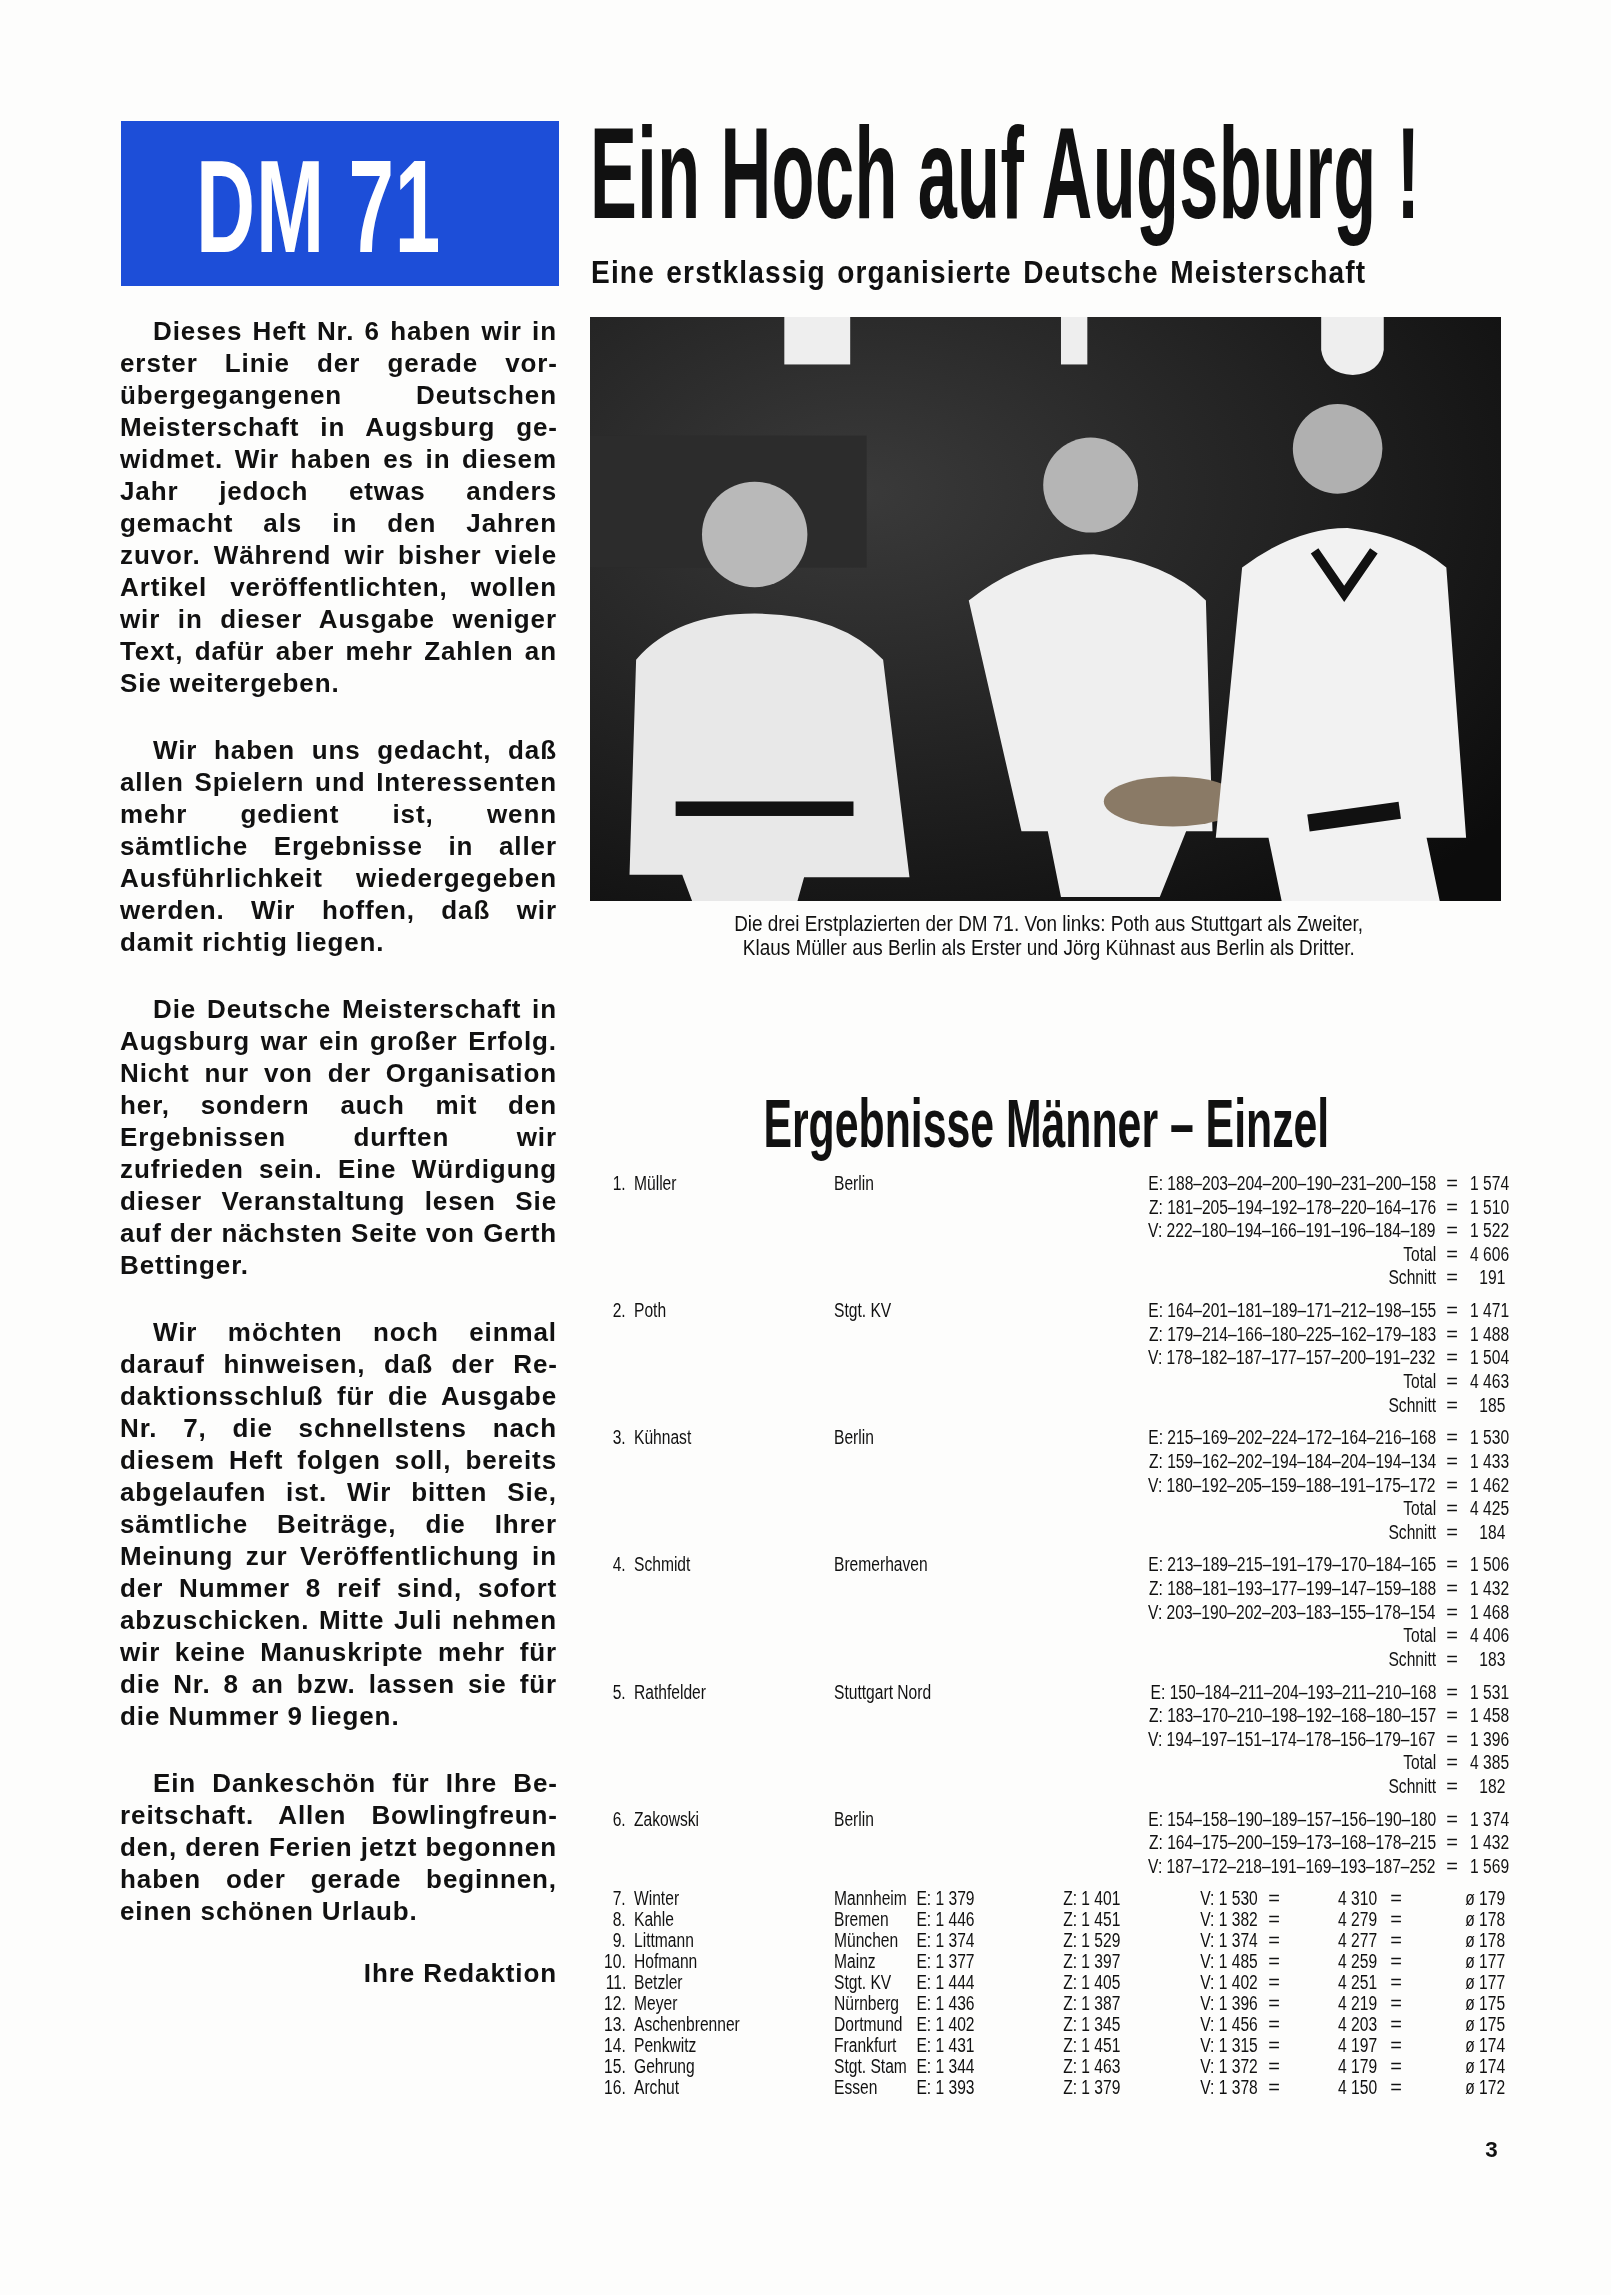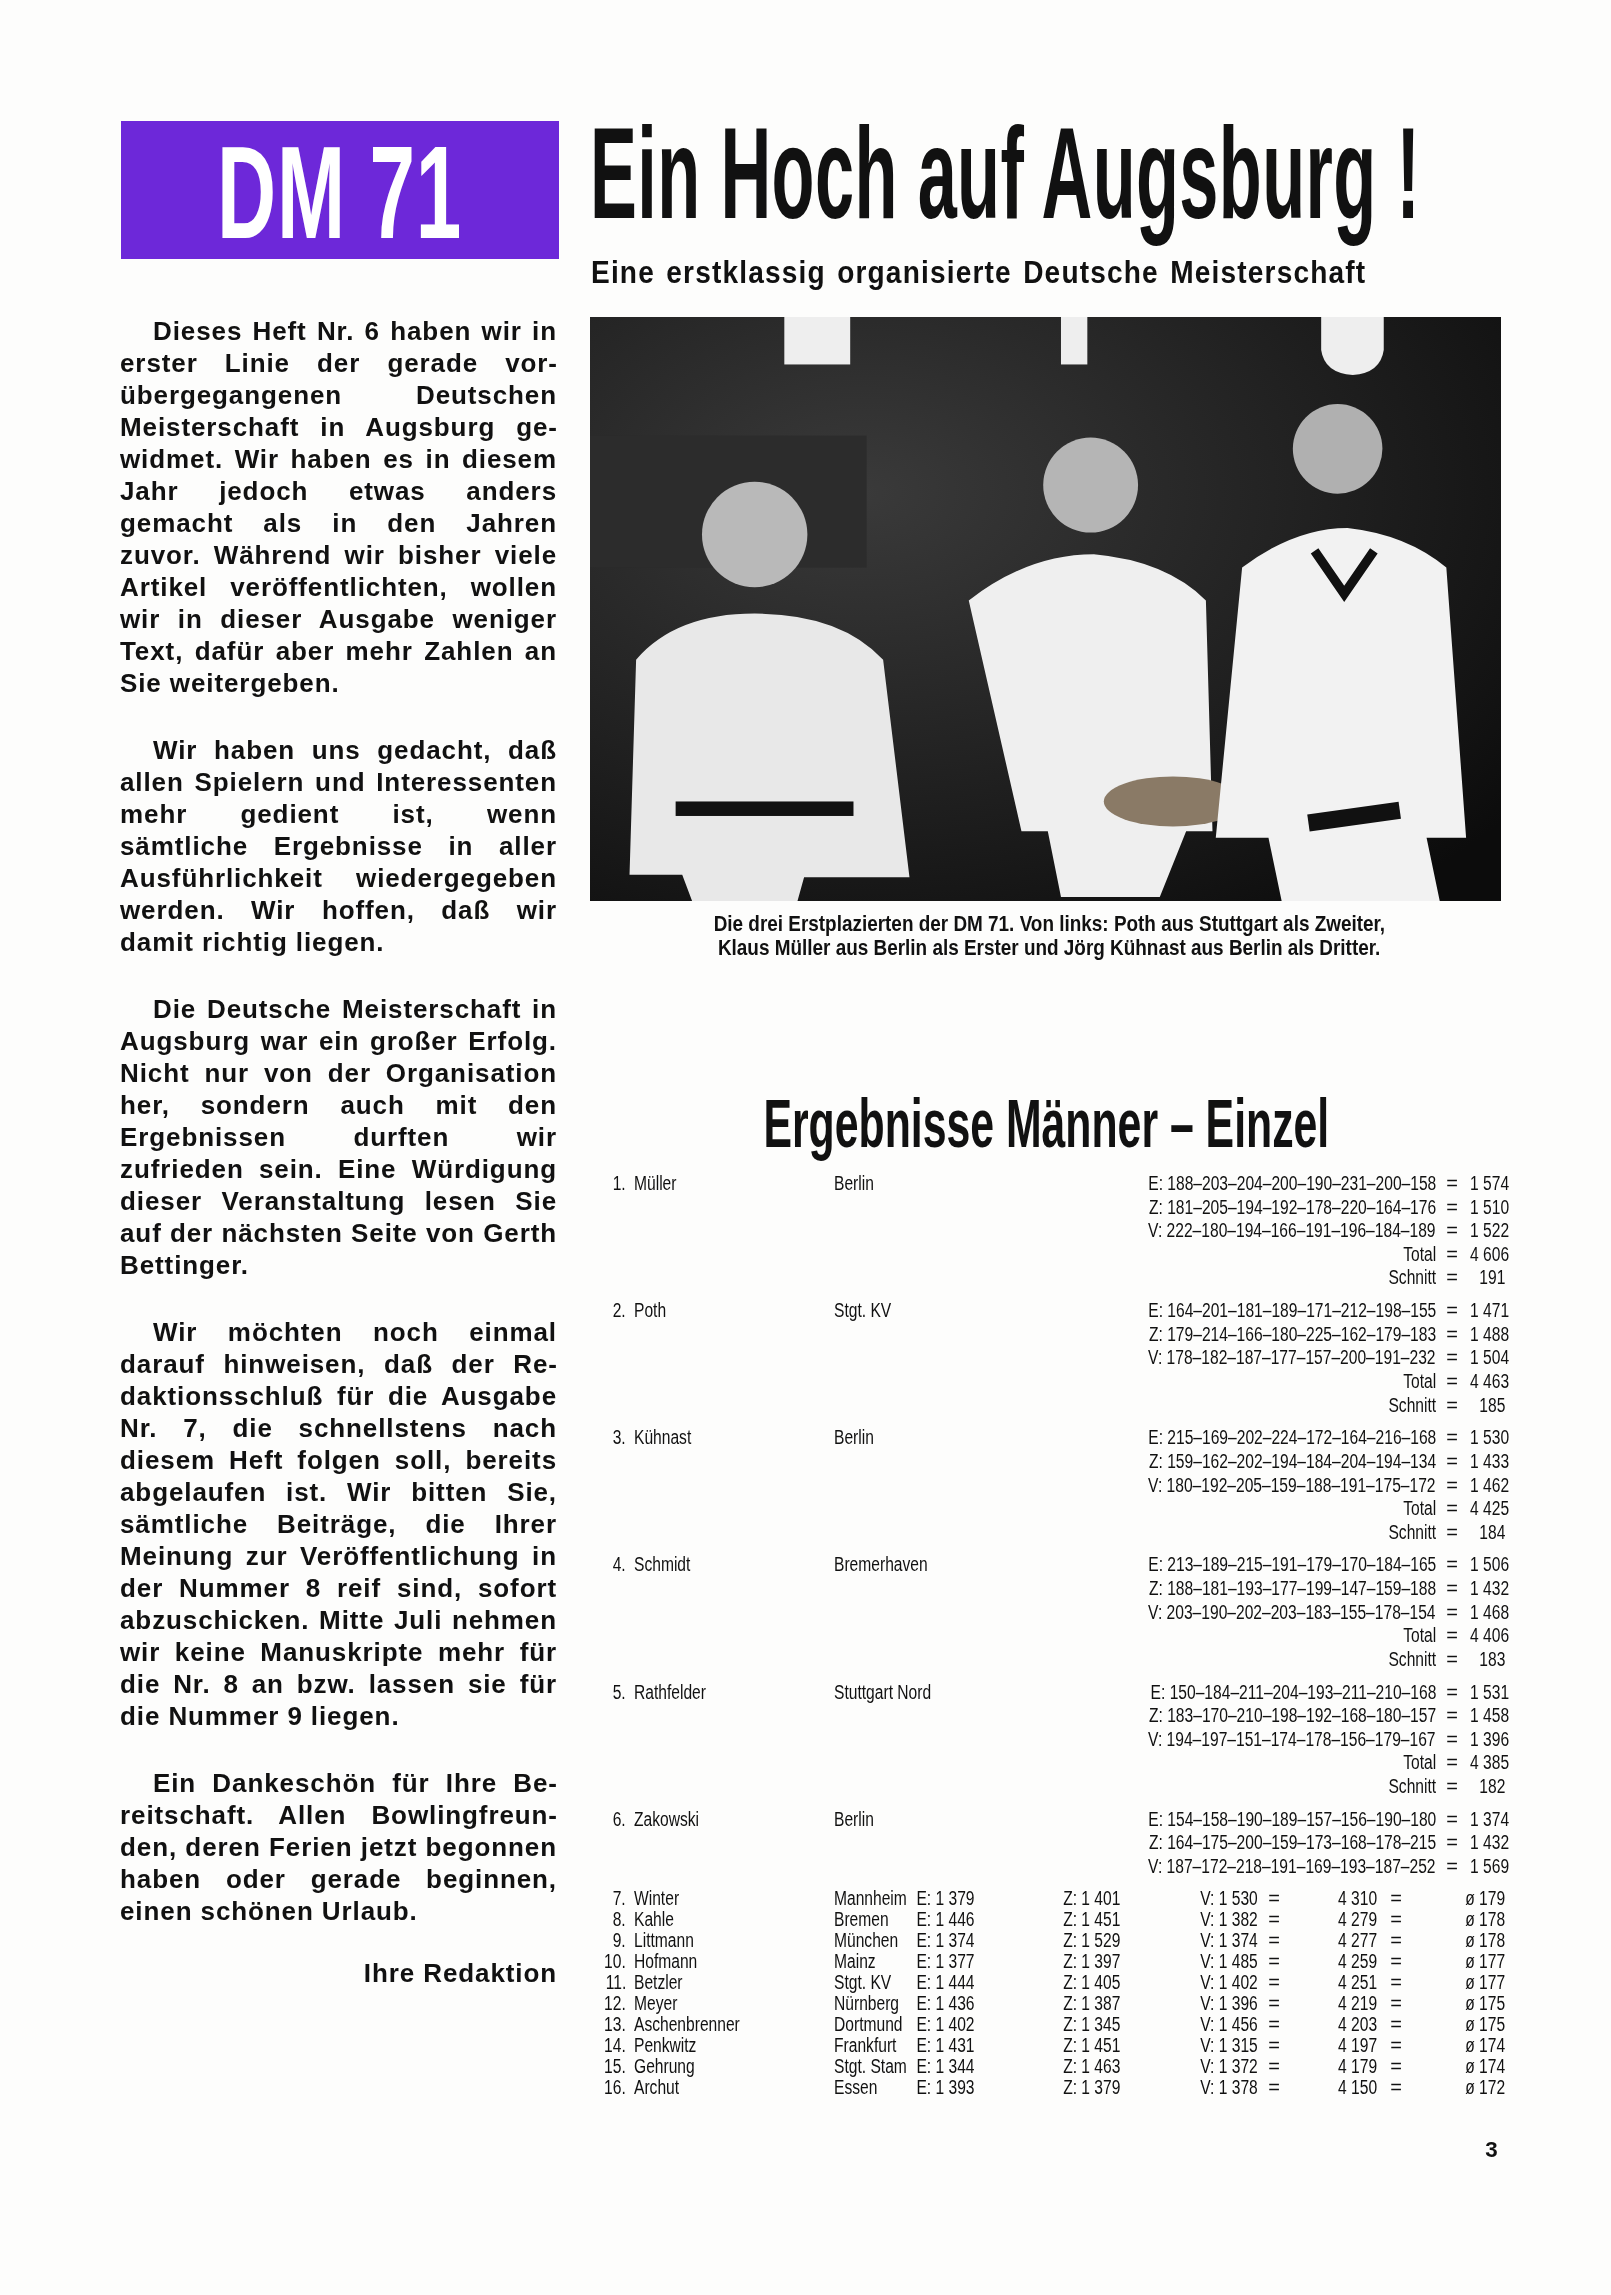--- a/index.html
+++ b/index.html
@@ -6,23 +6,23 @@
   body {
     width: 1612px; height: 2295px; position: relative;
     background: #fdfdfc; color: #111;
     font-family: "Liberation Sans", "DejaVu Sans", sans-serif;
     overflow: hidden;
   }
   .abs { position: absolute; }
 
   
   .dm-block {
-    left: 121px; top: 121px; width: 438px; height: 138px;
-    background: #6d28d9; color: #fff;
-    display: flex; align-items: center; justify-content: center;
+    left: 121px; top: 121px; width: 438px; height: 165px;
+    background: #1d4ed8; color: #fff;
+    display: flex; align-items: center; 
   }
   .dm-text {
     font-family: "Liberation Sans", sans-serif; font-weight: 700;
     font-size: 132px; line-height: 1; letter-spacing: 1.3px;
     transform: scaleX(0.62); transform-origin: center; white-space: nowrap;
     margin-top: 6.6px;
   }
   .main-title {
     left: 590px; top: 117px; width: 922px; height: 112px;
     font-weight: 700; font-size: 129px; line-height: 112px;
@@ -50,21 +50,21 @@
 
   
   .photo {
     left: 590px; top: 317px; width: 911px; height: 584px;
     background: #151515; overflow: hidden;
   }
   .photo svg { width: 100%; height: 100%; display: block; }
 
   .caption {
     left: 588px; top: 912px; width: 922px; text-align: center;
-    font-weight: 700; font-size: 22px; line-height: 24.4px;
+    font-weight: 400; font-size: 22px; line-height: 24.4px;
   }
   .caption span { display: inline-block; white-space: nowrap; transform: scaleX(0.86); transform-origin: center; }
 
   .section-title {
     left: 590px; top: 1054px; width: 911px; text-align: center;
     font-weight: 700; font-size: 69px; line-height: 72px; white-space: nowrap; margin-top: 34px;
   }
   .section-title span { display: inline-block; transform: scaleX(0.62); transform-origin: center; }
 
   

